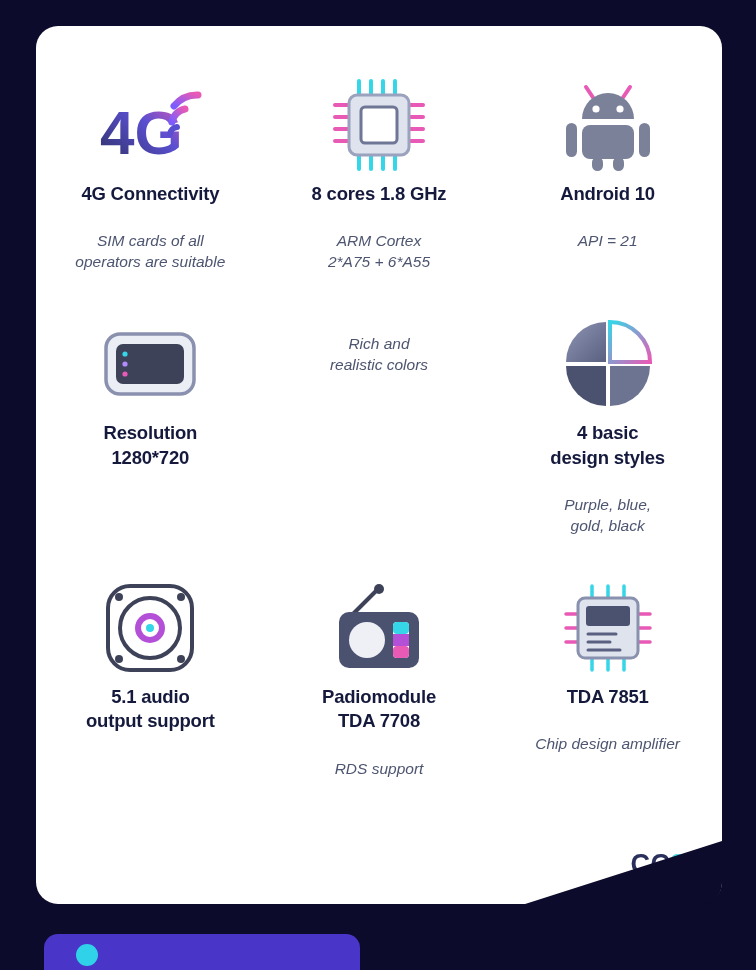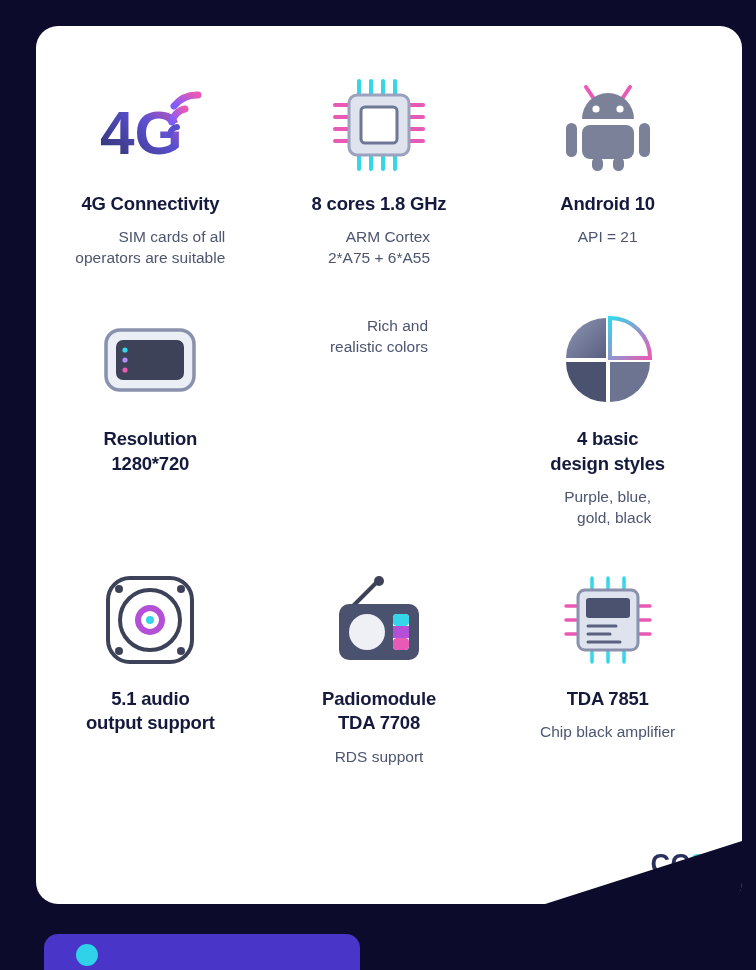--- a/index.html
+++ b/index.html
@@ -35,21 +35,20 @@
   }
 
   .card {
     position: absolute;
     left: 36px;
     top: 26px;
     width: 686px;
     height: 878px;
     background: #ffffff;
     border-radius: 22px;
-    padding-left: 20px;
   }
   
   .card-corner {
     position: absolute;
     right: 0;
     bottom: -1px;
     width: 200px;
     height: 64px;
     background: #0d0b2b;
     clip-path: polygon(100% 0, 100% 100%, 0 100%);
@@ -72,34 +71,35 @@
     padding: 0 10px;
     box-sizing: border-box;
   }
   .icon-wrap {
     height: 110px;
     display: flex;
     align-items: center;
     justify-content: center;
   }
   .title {
-    margin-top: 12px;
+    margin-top: 2px;
     font-size: 18.5px;
     font-weight: bold;
     color: #151a3d;
     text-align: center;
     line-height: 1.32;
     letter-spacing: -0.2px;
   }
   .subtitle {
-    margin-top: 11px;
+    margin-top: 25px;
     font-size: 15.5px;
     color: #4d5570;
-    text-align: right;
+    text-align: center;
     line-height: 1.35;
+    font-style: italic;
   }
 
   .brand {
     position: absolute;
     right: 36px;
     bottom: 24px;
     font-size: 27px;
     font-weight: bold;
     letter-spacing: 0.5px;
   }
@@ -307,21 +307,21 @@
             <rect x="16" y="16" width="60" height="60" rx="7" fill="#dfe3ee" stroke="#8a91ae" stroke-width="3"></rect>
             <rect x="24" y="24" width="44" height="20" rx="3" fill="#4b5270"></rect>
             <g stroke="#5a6180" stroke-width="3" stroke-linecap="round">
               <line x1="26" y1="52" x2="54" y2="52"></line>
               <line x1="26" y1="60" x2="48" y2="60"></line>
               <line x1="26" y1="68" x2="58" y2="68"></line>
             </g>
           </svg>
         </div>
         <div class="title">TDA 7851</div>
-        <div class="subtitle">Chip black amplifier</div>
+        <div class="subtitle">Chip design amplifier</div>
       </div>
 
     </div>
 
     <div class="brand">
       <span class="cc">CC</span><span class="three">3</span>
     </div>
 
     <div class="card-corner"></div>
   </div>

